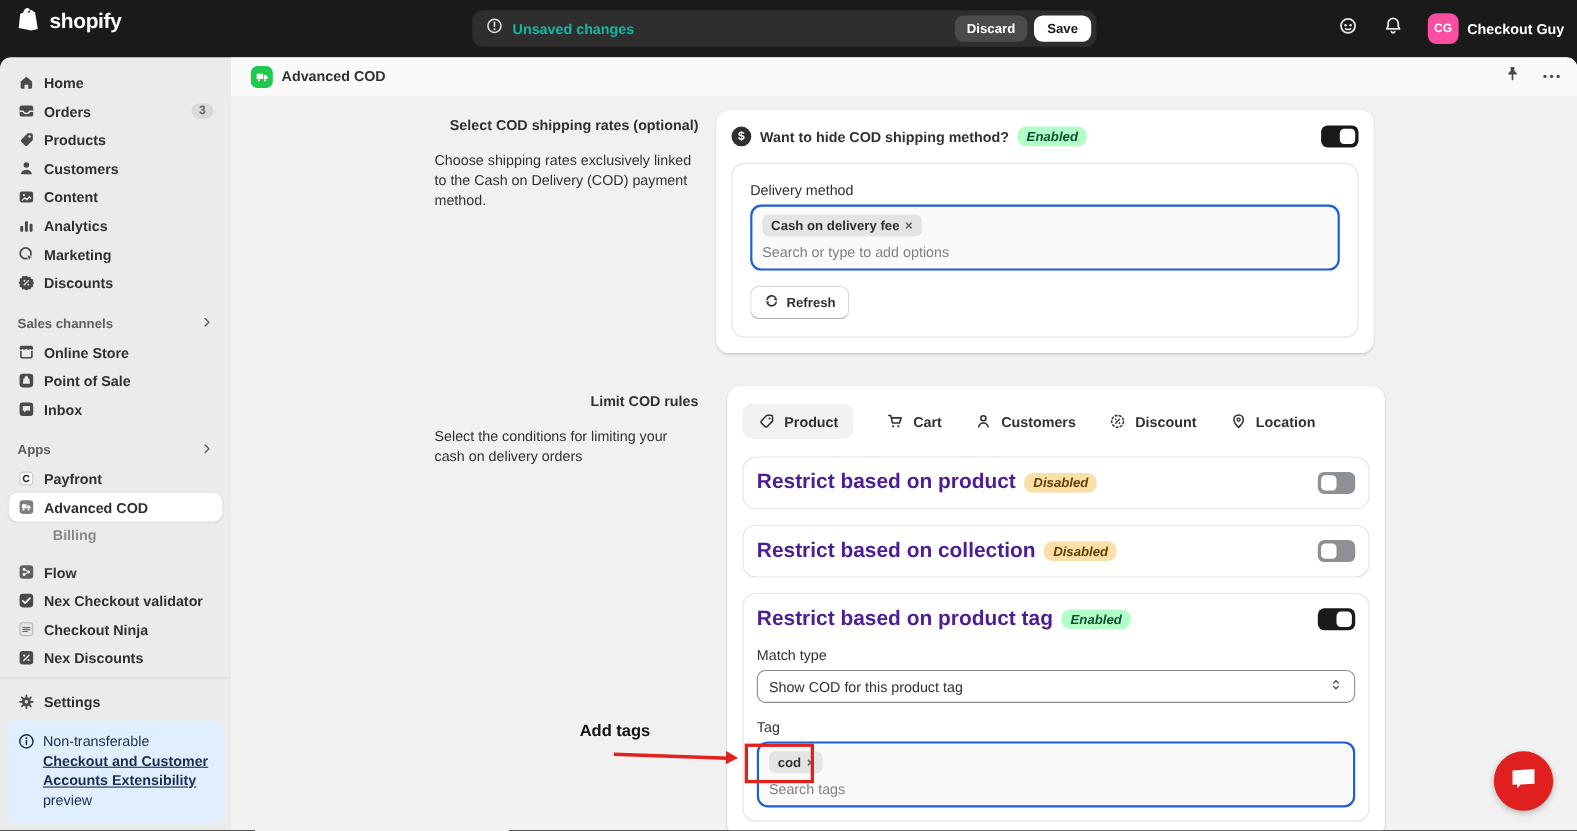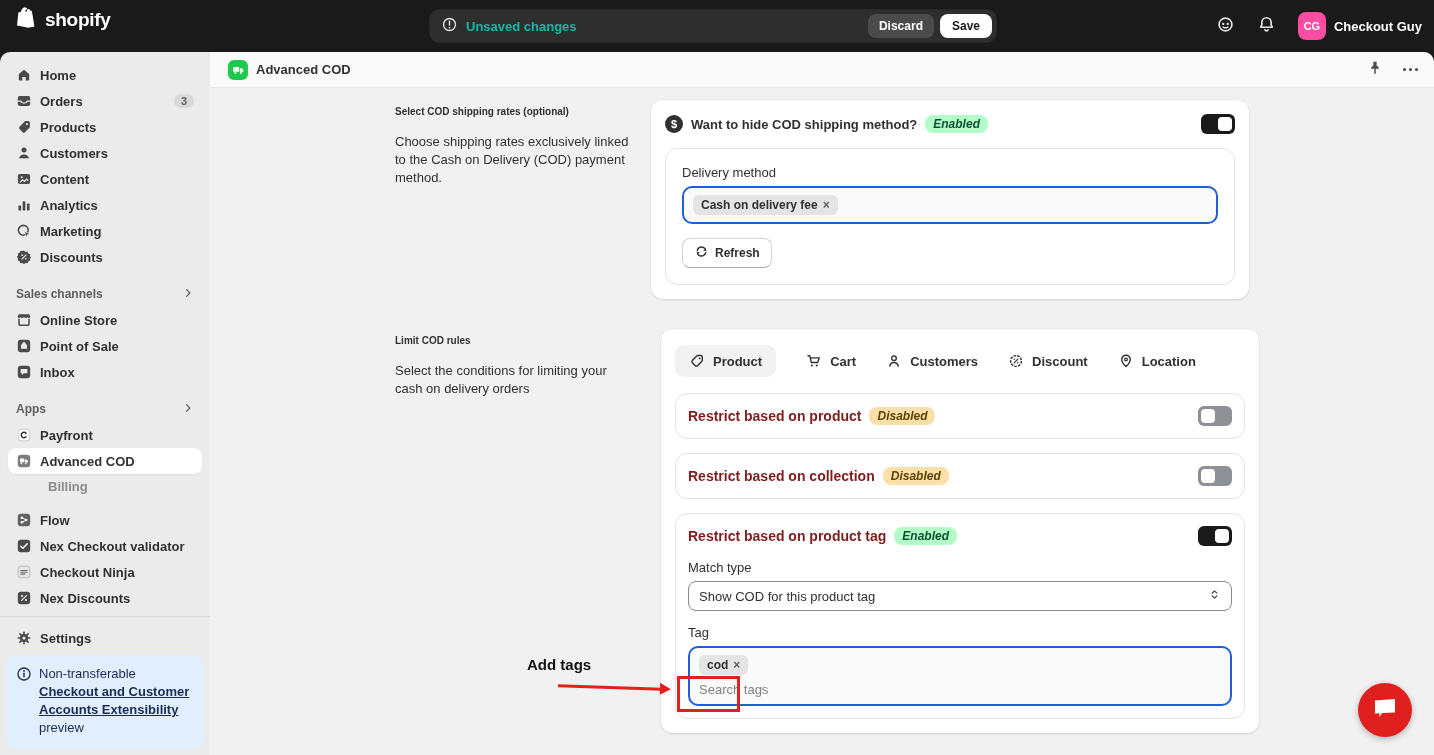--- a/index.html
+++ b/index.html
@@ -55,21 +55,21 @@
     justify-content:center; margin-right:8px; }
   .app-title { font-size:13px; font-weight:650; color:#303030; }
   .app-header-right { margin-left:auto; display:flex; align-items:center; gap:20px; color:#4a4a4a; }
   .dots { display:flex; gap:3px; cursor:pointer; }
   .dots i { width:3px; height:3px; border-radius:50%; background:#4a4a4a; }
   
   .row { display:flex; margin-left:185px; }
   .row-1 { margin-top:12px; }
   .row-2 { margin-top:30px;gap:10px; }
   .leftcol { width:240px; margin-right:16px; padding-top:6px; }
-  .leftcol h2 { font-size:10px; font-weight:700; color:#303030; margin-bottom:16px; }
+  .leftcol h2 { font-size:13px; font-weight:700; color:#303030; margin-bottom:16px;text-align:right; }
   .leftcol p { font-size:13px; line-height:18px; color:#303030; }
   .card { width:598px; background:#fff; border-radius:12px; padding:14px;
     box-shadow:0 1px 2px rgba(26,26,26,.13), 0 0 0 0.5px rgba(0,0,0,.04); }
   
   .q-row { display:flex; align-items:center; gap:8px; }
   .dollar { width:18px; height:18px; border-radius:50%; background:#303030; color:#fff; font-size:11px;
     font-weight:700; display:flex; align-items:center; justify-content:center; }
   .q-text { font-size:13px; font-weight:550; color:#303030; }
   .badge { font-size:12px; font-weight:550; border-radius:8px; padding:2px 8px;font-style:italic; }
   .badge-success { background:#b3fdc8; color:#0c5132; }
@@ -88,21 +88,21 @@
   .btn-secondary { margin-top:14px; display:inline-flex; align-items:center; gap:6px; background:#fff;
     border:1px solid #d4d4d4; border-bottom-color:#ababab; border-radius:8px; padding:5px 11px;
     font-size:12px; font-weight:650; color:#303030; cursor:pointer; font-family:inherit; }
   
   .tabs { display:flex; align-items:center; gap:30px; padding:2px 0; }
   .tab { display:flex; align-items:center; gap:8px; font-size:13px; font-weight:550; color:#303030; cursor:pointer; }
   .tab .ic { width:16px; height:16px; color:#303030; display:flex; }
   .tab.selected { background:#f2f2f2; border-radius:9px; padding:8px 14px; font-weight:650; }
   .rulebox { border:1px solid #e3e3e3; border-radius:12px; padding:12px; margin-top:14px; }
   .rule-row { display:flex; align-items:center; gap:8px; }
-  .rule-label { font-size:14px; font-weight:550; color:#7f1d1d; }
+  .rule-label { font-size:19px; font-weight:550; color:#4c1d95; }
   .select { margin-top:6px; height:30px; border:1px solid #8a8a8a; border-radius:8px; background:#fff;
     display:flex; align-items:center; justify-content:space-between; padding:0 10px; font-size:13px;
     color:#303030; cursor:pointer; }
   .mt-14 { margin-top:14px; }
   
   .ann-label { position:absolute; left:527px; top:656px; font-size:15px; font-weight:700; color:#111; z-index:6; }
   .ann-arrow { position:absolute; left:558px; top:686px; width:104px; height:3px; background:#e0211c;
     transform:rotate(2deg); z-index:6; }
   .ann-arrow:after { content:''; position:absolute; right:-9px; top:-5px; width:0; height:0;
     border-left:11px solid #e0211c; border-top:6px solid transparent; border-bottom:6px solid transparent; }
@@ -414,20 +414,21 @@
               <span class="knob"></span>
             </span>
         </div>
         <div class="innerbox">
           <div class="field-label">Delivery method</div>
           <div class="multiselect">
             <span class="chip">
               <span>Cash on delivery fee</span>
               <span class="x">×</span>
             </span>
+            <div class="ms-placeholder">Search or type to add options</div>
           </div>
           <button class="btn-secondary">
             <span><svg width="15" height="15" viewBox="0 0 16 16" fill="none">
                   <path d="M12.4 9.3a4.6 4.6 0 0 1-8.5 1.2" stroke="#303030" stroke-width="1.5" stroke-linecap="round"></path>
                   <path d="M3.6 6.7a4.6 4.6 0 0 1 8.5-1.2" stroke="#303030" stroke-width="1.5" stroke-linecap="round"></path>
                   <path d="M2.5 8.1l1.3 2.8 2.3-1.8z" fill="#303030"></path>
                   <path d="M13.5 7.9l-1.3-2.8-2.3 1.8z" fill="#303030"></path>
                 </svg></span>
             <span>Refresh</span>
           </button>

